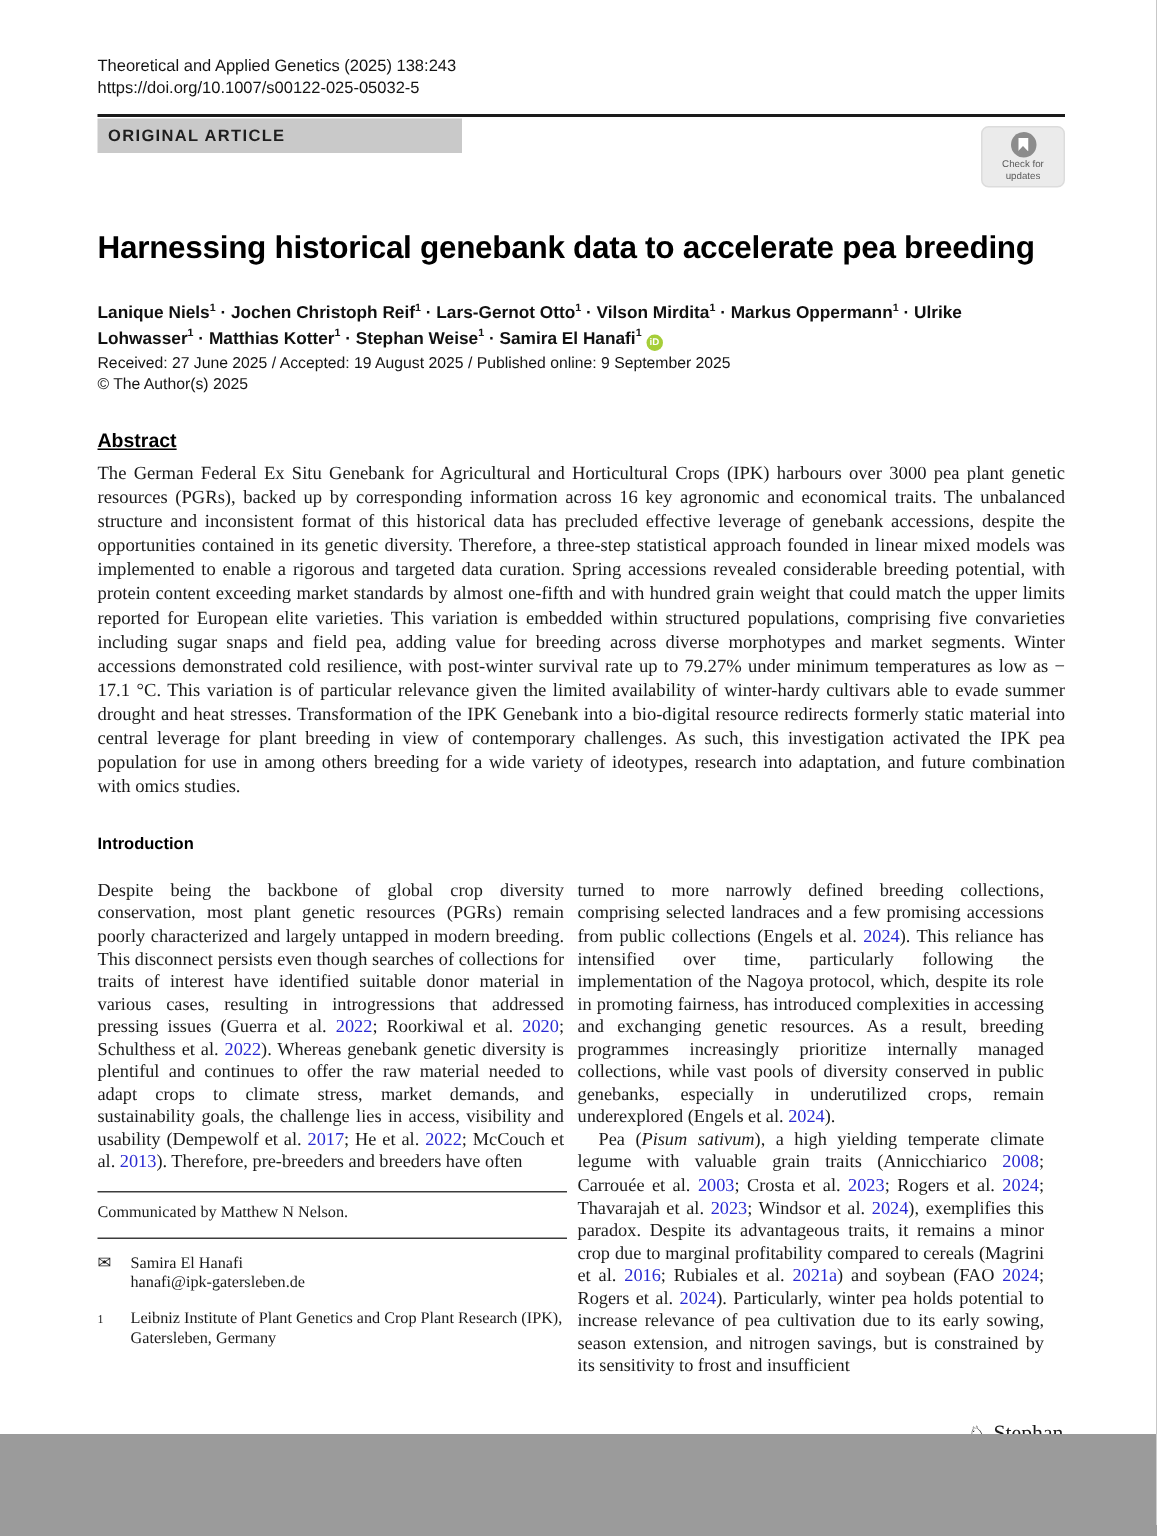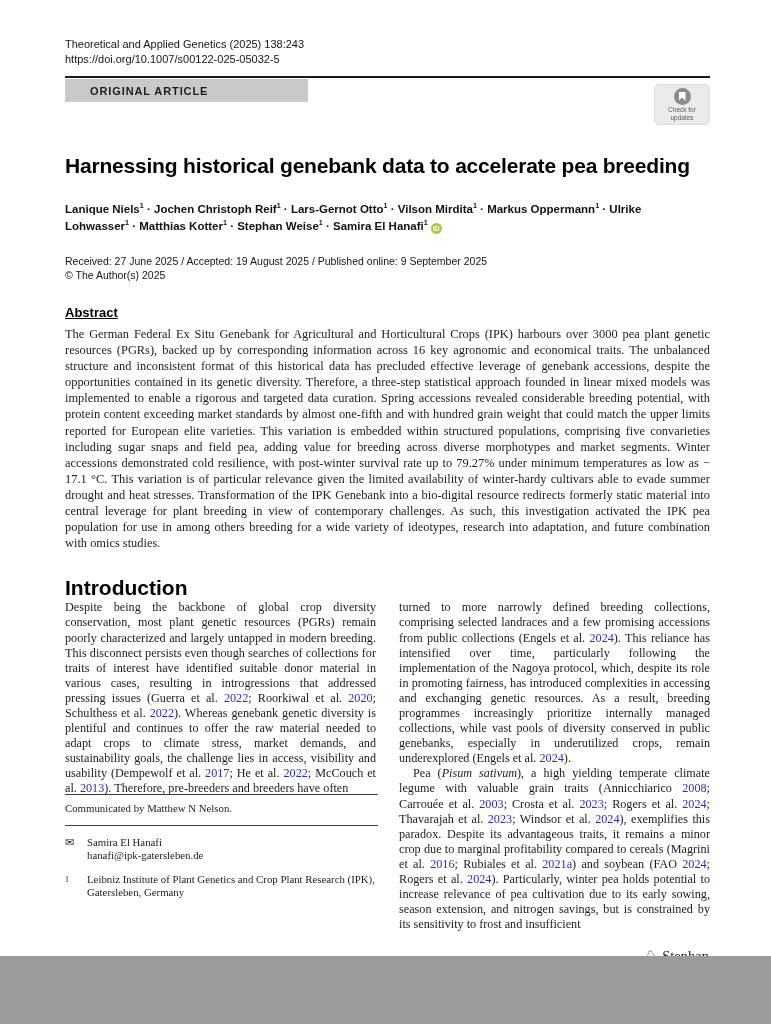--- a/index.html
+++ b/index.html
@@ -11,51 +11,51 @@
   .content { position:absolute; left:65px; top:0; width:645px; }
 
   
   .journal-meta { padding-top:37px; font-family:"Liberation Sans", sans-serif;
     font-size:11px; line-height:15px; color:#141414; }
   .doi-line { cursor:pointer; }
 
   
   .banner-row { margin-top:9px; border-top:2.5px solid #1a1a1a; position:relative; height:50px; }
   .banner-label { margin-top:1px; width:243px; height:23px; background:#c9c9c9;
-    display:flex; align-items:center; padding-left:25px; box-sizing:border-box;
+    display:flex; align-items:center; padding-left:7px; box-sizing:border-box;
     font-family:"Liberation Sans", sans-serif; font-weight:bold; font-size:11px;
     letter-spacing:0.9px; color:#1e1e1e; }
   .check-badge { position:absolute; right:0; top:6px; width:56px; height:41px;
     background:#ebebeb; border:1px solid #dcdcdc; border-radius:5px;
     box-sizing:border-box; text-align:center; cursor:pointer; }
   .cfu-circle { width:17px; height:17px; border-radius:50%; background:#8c8c8c;
     margin:3px auto 1px; display:flex; align-items:center; justify-content:center; }
   .cfu-bookmark { width:7px; height:9px; background:#ffffff;
     clip-path:polygon(0 0,100% 0,100% 100%,50% 60%,0 100%); }
   .cfu-text { font-family:"Liberation Sans", sans-serif; font-size:6.5px;
     line-height:7.5px; color:#5c5c5c; }
 
   
   .title { margin-top:25px; font-family:Liberation Sans, sans-serif; font-weight:bold;
     font-size:21px; line-height:26px; color:#000; letter-spacing:-0.2px; }
   .authors { margin-top:22px; width:628px; font-family:"Liberation Sans", sans-serif;
     font-weight:bold; font-size:11.5px; line-height:17px; color:#111; }
-  .received { margin-top:19px; font-family:"Liberation Sans", sans-serif;
+  .received { font-family:"Liberation Sans", sans-serif;
     font-size:10.5px; line-height:14px; color:#141414; }
 
   
   .abstract-heading { margin-top:23px; font-family:"Liberation Sans", sans-serif;
     font-weight:bold; font-size:13px; color:#000;text-decoration:underline; }
   .abstract-text { margin-top:6px; font-size:12.4px; line-height:16.1px;
     text-align:justify; color:#1b1b1b; }
 
   
   .section-heading { margin-top:25px; font-family:"Liberation Sans", sans-serif;
-    font-weight:bold; font-size:21px; color:#000; }
-  .columns { display:flex; gap:23px; }
+    font-weight:bold; font-size:11px; color:#000; }
+  .columns { margin-top:17px; display:flex; gap:9px; }
   .col { width:311px; font-size:12.2px; line-height:15.1px; text-align:justify; }
   .col p { margin:0; }
   .col p.indent { text-indent:14px; }
 
   
   .seg-plain { }
   .seg-link { color:#2a2ad2; cursor:pointer; }
   .seg-italic { font-style:italic; }
   .seg-sup { vertical-align:super; font-size:62%; line-height:0; }
   .seg-orcid { display:inline-block; width:11px; height:11px; border-radius:50%;

